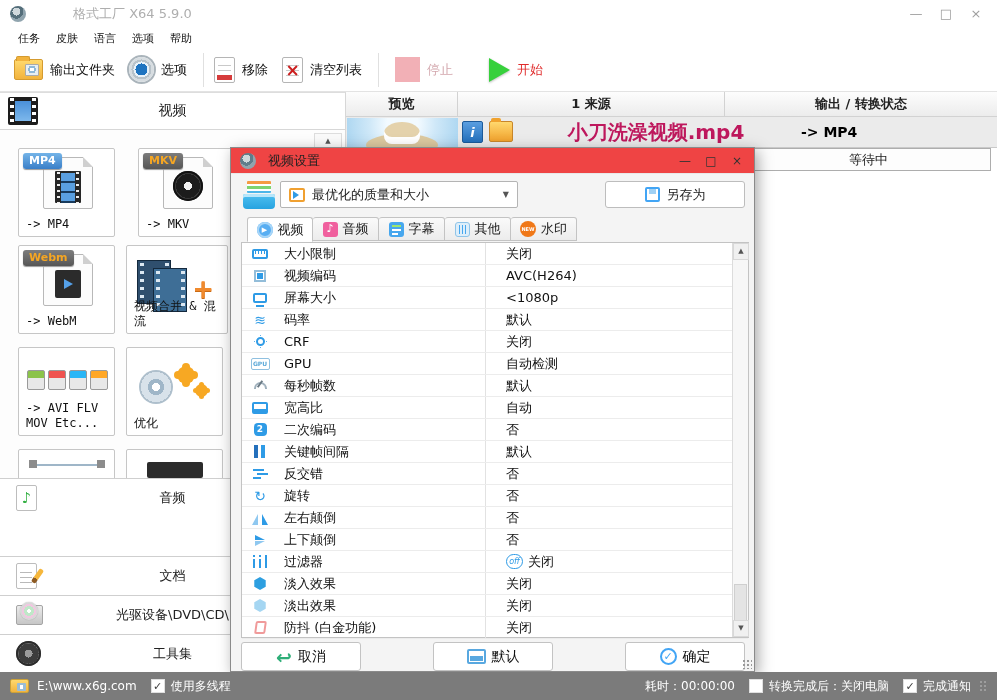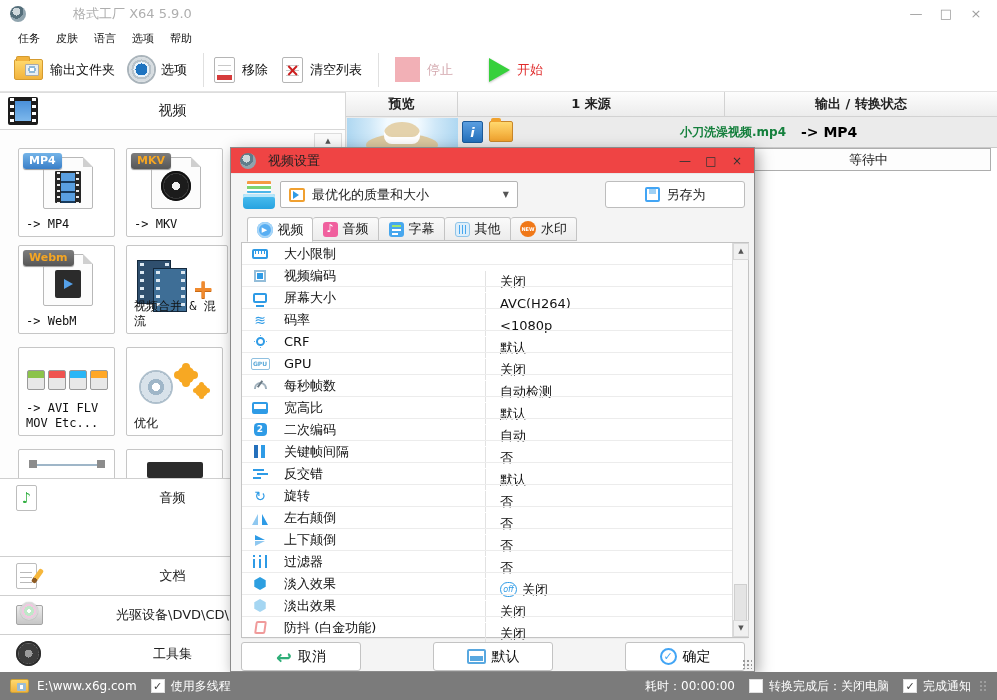--- a/index.html
+++ b/index.html
@@ -91,21 +91,21 @@
   
   .rpanel{left:346px;top:92px;width:651px;height:580px;background:#fff;}
   .lhdr{position:absolute;top:0;height:25px;background:linear-gradient(#fdfdfd,#ececec);border-bottom:1px solid #d2d2d2;border-right:1px solid #d2d2d2;text-align:center;line-height:24px;font-weight:bold;font-size:13px;color:#222;}
   .filerow{position:absolute;left:0;top:25px;width:651px;height:31px;background:#ebebeb;border-bottom:1px solid #c9c9c9;}
   .thumb{position:absolute;left:1px;top:1px;width:111px;height:29px;background:radial-gradient(circle at 50% 20%,#f2faff 0 26%,#cfe8f8 55%,#a8d4f0);overflow:hidden;}
   .thumb::before{content:"";position:absolute;left:19px;top:16px;width:72px;height:22px;background:#dcc9a0;border-radius:50%;}
   .thumb::after{content:"";position:absolute;left:37px;top:4px;width:36px;height:22px;background:#e4d2ac;border-radius:50% 50% 8px 8px;box-shadow:inset 0 -7px 0 #fff;}
   .fi-info{position:absolute;left:116px;top:4px;width:21px;height:22px;background:linear-gradient(#5a9ee0,#2470bc);border:1px solid #1c5a9a;border-radius:2px;color:#fff;font-style:italic;font-weight:bold;font-size:13px;text-align:center;line-height:21px;}
   .fi-folder{position:absolute;left:143px;top:4px;width:24px;height:21px;background:linear-gradient(#ffd86e,#f0a22e);border:1px solid #c8862a;border-radius:2px;}
   .fi-folder::before{content:"";position:absolute;left:1px;top:-4px;width:10px;height:4px;background:#f0a22e;border-radius:2px 2px 0 0;}
-  .fname{position:absolute;left:180px;top:0;width:260px;text-align:right;font-weight:bold;font-size:12px;line-height:30px;color:#15803d;}
+  .fname{position:absolute;left:180px;top:0;width:260px;text-align:center;font-weight:bold;font-size:20px;line-height:30px;color:#be185d;}
   .ftarget{position:absolute;left:455px;top:0;font-weight:bold;font-size:14px;line-height:30px;color:#000;}
   .waitcell{position:absolute;left:400px;top:56px;width:245px;height:23px;border:1px solid #adadad;background:#fdfdfd;text-align:center;line-height:21px;font-size:13px;color:#222;}
 
   
   .dialog{left:230px;top:147px;width:525px;height:525px;background:#f4f4f4;border:1px solid #8a8a8a;box-shadow:3px 4px 14px rgba(0,0,0,.35);}
   .dtitle{position:absolute;left:0;top:0;width:100%;height:26px;background:#ef4444;border-bottom:1px solid #e8e8e8;display:flex;align-items:center;}
   .d-appic{width:16px;height:16px;margin-left:9px;border-radius:50%;background:radial-gradient(circle at 40% 35%,#cfd8dc 0 4px,#607d8b 4px 7px,#90a4ae 7px);}
   .dtitle .dtext{margin-left:12px;font-size:13px;color:#222;}
   .dbtn{width:26px;height:20px;text-align:center;line-height:20px;color:#333;font-size:12px;}
   .inbox{position:absolute;left:12px;top:33px;width:32px;height:28px;}
@@ -122,21 +122,21 @@
   .tab:first-child{border-left-width:1px;}
   .tab.sel{background:#fff;border-bottom-color:#fff;height:25px;}
   .t-video{width:16px;height:16px;border-radius:50%;background:#58aef2;box-shadow:inset 0 0 0 2px #a8d6f8;color:#fff;font-size:7px;line-height:16px;text-align:center;}
   .t-audio{width:15px;height:15px;border-radius:3px;background:#f0609e;color:#fff;font-size:11px;line-height:14px;text-align:center;}
   .t-sub{width:15px;height:15px;border-radius:3px;background:#47a7ee;background-image:linear-gradient(#9de66f,#9de66f),linear-gradient(#fff,#fff),linear-gradient(#fff,#fff);background-size:9px 2px,9px 2px,6px 2px;background-position:3px 3px,3px 7px,3px 11px;background-repeat:no-repeat;}
   .t-other{width:15px;height:15px;border-radius:3px;border:1px solid #8fc4e8;background:#ddeefa;background-image:linear-gradient(#47a7ee,#47a7ee),linear-gradient(#47a7ee,#47a7ee),linear-gradient(#47a7ee,#47a7ee);background-size:1px 9px,1px 9px,1px 9px;background-position:3px 2px,6px 2px,9px 2px;background-repeat:no-repeat;}
   .t-wm{width:16px;height:16px;border-radius:50%;background:#f07818;color:#fff;font-size:5px;font-weight:bold;line-height:16px;text-align:center;letter-spacing:0;}
   .slist{position:absolute;left:10px;top:94px;width:508px;height:396px;background:#fff;border:1px solid #c3c3c3;}
   .srow{position:relative;height:22px;border-bottom:1px solid #ececec;display:flex;align-items:center;}
   .slabel{margin-left:14px;font-size:13px;color:#111;}
-  .sval{position:absolute;left:243px;top:0;right:16px;height:100%;border-left:1px solid #e2e2e2;display:flex;align-items:center;padding-left:14px;gap:5px;font-size:13px;color:#111;margin-top:28px;}
+  .sval{position:absolute;left:243px;top:0;right:16px;height:100%;border-left:1px solid #e2e2e2;display:flex;align-items:center;padding-left:20px;gap:5px;font-size:13px;color:#111;}
   .icw{width:20px;height:16px;margin-left:8px;display:flex;align-items:center;justify-content:center;position:relative;flex:0 0 20px;}
   .offbadge{width:17px;height:15px;border:1px solid #2e9be6;border-radius:8px;color:#2e9be6;font-size:8px;font-style:italic;line-height:13px;text-align:center;}
   
   .i-ruler{width:16px;height:10px;border:2px solid #2e9be6;border-radius:2px;background:repeating-linear-gradient(90deg,#2e9be6 0 1px,#0000 1px 3px) 1px 0/14px 3px no-repeat;}
   .i-chip{width:12px;height:12px;border:2px solid #93bdd9;background:#2e9be6 content-box;padding:1px;}
   .i-monitor{width:14px;height:10px;border:2px solid #2e9be6;border-radius:2px;}
   .i-monitor::after{content:"";position:absolute;left:6px;bottom:-1px;width:8px;height:2px;background:#2e9be6;}
   .tic{color:#2e9be6;font-size:14px;line-height:14px;}
   .i-crf{width:9px;height:9px;border:2px solid #2e9be6;border-radius:50%;box-shadow:0 -6px 0 -4px #2e9be6,0 6px 0 -4px #2e9be6,-6px 0 0 -4px #2e9be6,6px 0 0 -4px #2e9be6;}
   .i-gpu{width:19px;height:12px;border:1px solid #8fc0e0;border-radius:2px;color:#5aa8d8;font-size:6px;font-weight:bold;line-height:10px;text-align:center;}
@@ -242,21 +242,21 @@
     <span class="vtitle">视频</span>
   </div>
 
   <div class="abs tiles-wrap">
     <div class="tile" style="left:18px;top:18px;">
       <span class="fbadge blue">MP4</span>
       <span class="page"></span>
       <span class="art-film"></span>
       <span class="tlabel">-&gt; MP4</span>
     </div>
-    <div class="tile" style="left:126px;top:18px;">
+    <div class="tile" style="left:138px;top:18px;">
       <span class="fbadge dark">MKV</span>
       <span class="page"></span>
       <span class="art-reel"></span>
       <span class="tlabel">-&gt; MKV</span>
     </div>
     <div class="tile" style="left:18px;top:115px;">
       <span class="fbadge dark">Webm</span>
       <span class="page"></span>
       <span class="art-webm"></span>
       <span class="tlabel">-&gt; WebM</span>

